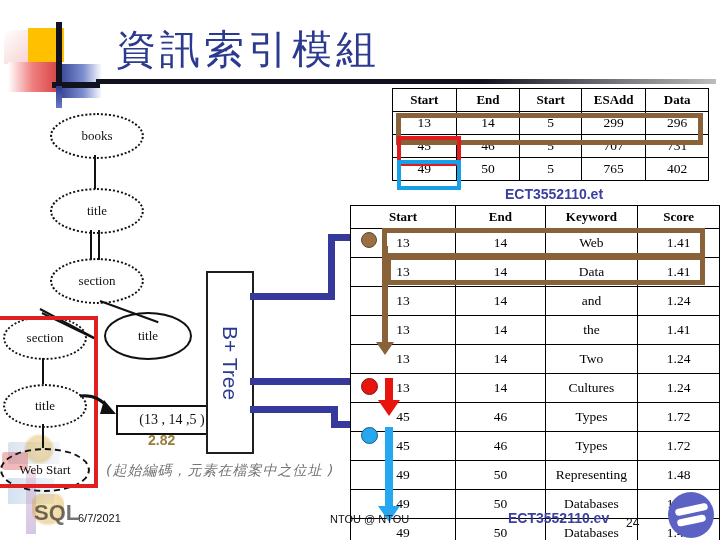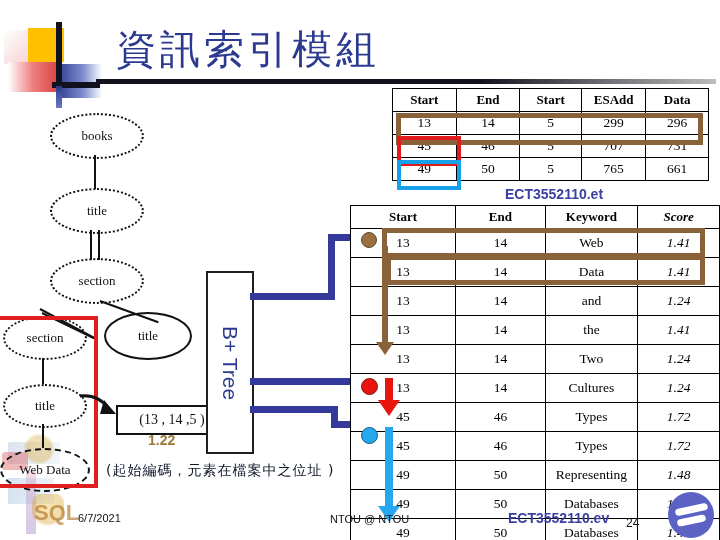--- a/index.html
+++ b/index.html
@@ -37,39 +37,39 @@
   .wm2{left:2px;top:452px;width:26px;height:18px;background:#d94a4a;border-radius:3px;}
   .wm3{left:22px;top:434px;width:34px;height:30px;
      background:radial-gradient(circle at 50% 50%,#e8b94a 0%,#d8a32e 55%,transparent 70%);}
   .wm4{left:8px;top:478px;width:46px;height:26px;
      background:linear-gradient(90deg,#8fb4d8,#cfe0ef);}
   .wm5{left:26px;top:470px;width:10px;height:64px;
      background:linear-gradient(180deg,#e0a0c0,#8f6fb8);}
   .wm6{left:32px;top:494px;width:32px;height:34px;
      background:radial-gradient(circle at 50% 40%,#f0c040 0%,#d89a22 60%,transparent 72%);}
   .wm-sql{position:absolute;left:34px;top:500px;font-size:22px;font-weight:bold;
-     color:#a16207;opacity:.55;font-family:"Liberation Sans",sans-serif;}
+     color:#000000;opacity:.55;font-family:"Liberation Sans",sans-serif;}
 
   
   .ellipse{position:absolute;border:2px dotted #111;border-radius:50%;
     display:flex;align-items:center;justify-content:center;
     font-family:"Liberation Serif",serif;font-size:13px;color:#111;background:transparent;}
   .ellipse.solid{border:2px solid #111;border-style:solid;}
   .tline{position:absolute;background:#111;}
 
   .redbox{position:absolute;border:4px solid #e02020;background:transparent;}
 
   .codebox{position:absolute;border:2px solid #111;background:#fff;
     display:flex;align-items:center;justify-content:center;
     font-size:14px;color:#111;font-family:"Liberation Serif",serif;}
   .codeval{position:absolute;font-family:"Liberation Sans",sans-serif;
     font-size:14px;font-weight:bold;color:#9a7b3a;}
 
   .cn-note{position:absolute;font-family:"DejaVu Sans",sans-serif;
-    font-size:14px;color:#0f172a;letter-spacing:1px;white-space:nowrap;}
+    font-size:14px;color:#737373;letter-spacing:1px;white-space:nowrap;font-style:italic;}
 
   
   .btreebox{position:absolute;left:206px;top:271px;width:44px;height:179px;
     border:2px solid #1f1f1f;background:#fff;}
   .btreebox span{
     position:absolute;left:50%;top:50%;
     transform:translate(-50%,-50%) rotate(90deg);
     white-space:nowrap;font-family:"Liberation Sans",sans-serif;
     font-size:21px;color:#2b3a8f;letter-spacing:0px;}
 
@@ -90,21 +90,21 @@
   #tbl-top th:nth-child(1),#tbl-top td:nth-child(1){width:64px;}
   #tbl-top th:nth-child(2),#tbl-top td:nth-child(2){width:64px;}
   #tbl-top th:nth-child(3),#tbl-top td:nth-child(3){width:62px;}
   #tbl-top th:nth-child(4),#tbl-top td:nth-child(4){width:64px;}
   #tbl-top th:nth-child(5),#tbl-top td:nth-child(5){width:63px;}
 
   #tbl-bot{left:350px;top:205px;width:370px;}
   #tbl-bot th:nth-child(1),#tbl-bot td:nth-child(1){width:106px;}
   #tbl-bot th:nth-child(2),#tbl-bot td:nth-child(2){width:90px;}
   #tbl-bot th:nth-child(3),#tbl-bot td:nth-child(3){width:92px;}
-  #tbl-bot th:nth-child(4),#tbl-bot td:nth-child(4){width:82px;font-style:italic;}
+  #tbl-bot th:nth-child(4),#tbl-bot td:nth-child(4){width:82px;}
   #tbl-bot td{height:22px;}
 
   .filename{position:absolute;font-family:"Liberation Sans",sans-serif;
     font-weight:bold;font-size:14px;color:#3b3fa0;}
 
   
   .hl{position:absolute;pointer-events:none;}
   .hl-brown{border:5px solid #8a6239;}
   .hl-red{border:4px solid #e11b1b;}
   .hl-blue{border:4px solid #15a0e8;}
@@ -173,31 +173,31 @@
 <div class="tline" style="left:40px;top:308px;width:62px;height:2px;transform:rotate(28deg);transform-origin:left center;"></div>
 <div class="tline" style="left:42px;top:312px;width:58px;height:2px;transform:rotate(26deg);transform-origin:left center;"></div>
 <div class="tline" style="left:100px;top:300px;width:62px;height:2px;transform:rotate(20deg);transform-origin:left center;"></div>
 
 <div class="ellipse" style="left:3px;top:316px;width:80px;height:40px;">section</div>
 <div class="ellipse solid" style="left:104px;top:312px;width:84px;height:44px;">title</div>
 
 <div class="tline" style="left:42px;top:358px;width:2px;height:26px;"></div>
 <div class="ellipse" style="left:3px;top:384px;width:80px;height:40px;">title</div>
 <div class="tline" style="left:42px;top:424px;width:2px;height:24px;"></div>
-<div class="ellipse solid" style="left:0px;top:448px;width:86px;height:40px;border-style:dashed;">Web Data</div>
+<div class="ellipse solid" style="left:0px;top:448px;width:86px;height:40px;border-style:dashed;">Web Start</div>
 
 <div class="redbox" style="left:-10px;top:316px;width:100px;height:164px;"></div>
 
 <svg style="position:absolute;left:78px;top:392px;width:50px;height:36px;overflow:visible;">
   <path d="M2,4 Q20,2 30,16" stroke="#111" stroke-width="3" fill="none"></path>
   <polygon points="26,8 38,22 22,22" fill="#111"></polygon>
 </svg>
 
 <div class="codebox" style="left:116px;top:405px;width:108px;height:26px;">(13 , 14 ,5 )</div>
-<div class="codeval" style="left:148px;top:432px;">1.22</div>
+<div class="codeval" style="left:148px;top:432px;">2.82</div>
 
 <div class="cn-note" style="left:106px;top:462px;">(起始編碼，元素在檔案中之位址 )</div>
 
 <div class="btreebox">
   <span>B+ Tree</span>
 </div>
 
 <div class="nv" style="left:250px;top:293px;width:85px;height:7px;"></div>
 <div class="nv" style="left:328px;top:234px;width:7px;height:62px;"></div>
 <div class="nv" style="left:328px;top:234px;width:28px;height:7px;"></div>
@@ -234,21 +234,21 @@
       <td>46</td>
       <td>5</td>
       <td>707</td>
       <td>731</td>
     </tr>
     <tr>
       <td>49</td>
       <td>50</td>
       <td>5</td>
       <td>765</td>
-      <td>661</td>
+      <td>402</td>
     </tr>
   </tbody>
 </table>
 
 <div class="hl hl-brown" style="left:396px;top:113px;width:297px;height:22px;"></div>
 <div class="hl hl-red" style="left:397px;top:136px;width:56px;height:22px;"></div>
 <div class="hl hl-blue" style="left:397px;top:160px;width:56px;height:22px;"></div>
 
 <div class="filename" style="left:505px;top:186px;">ECT3552110.et</div>
 

